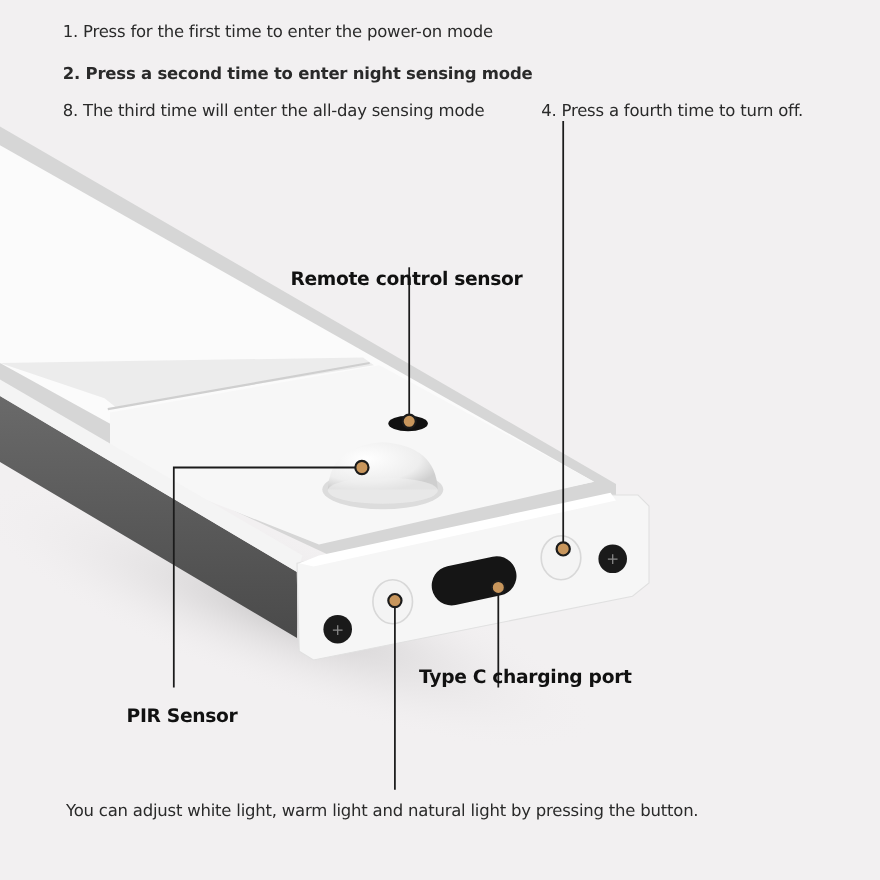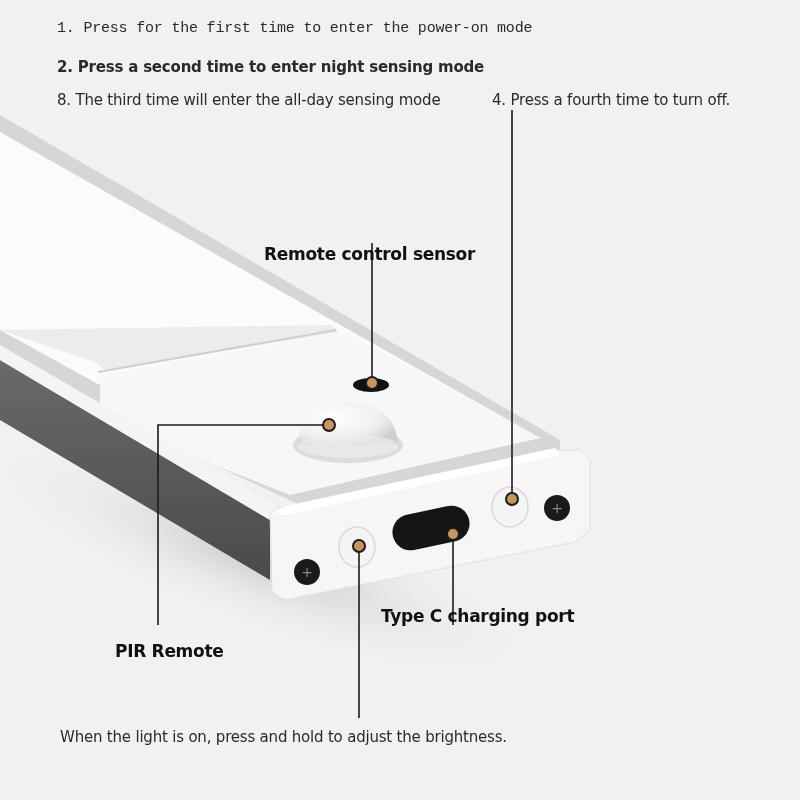--- a/index.html
+++ b/index.html
@@ -79,24 +79,24 @@
   <line class="lead" x1="359" y1="547" x2="359" y2="718"></line>
   <line class="lead" x1="453" y1="534" x2="453" y2="625"></line>
 
   <circle class="dot" cx="372" cy="383" r="6"></circle>
   <circle class="dot" cx="329" cy="425" r="6"></circle>
   <circle class="dot" cx="359" cy="546" r="6"></circle>
   <circle class="dot" cx="453" cy="534" r="6"></circle>
   <circle class="dot" cx="512" cy="499" r="6"></circle>
 </svg>
 
-<div class="step" style="left:57px;top:20px;font-family:Liberation Mono, monospace;">1. Press for the first time to enter the power-on mode</div>
+<div class="step" style="left:57px;top:20px;">1. Press for the first time to enter the power-on mode</div>
 <div class="step" style="left:57px;top:58px;font-weight:bold;">2. Press a second time to enter night sensing mode</div>
 <div class="step" style="left:57px;top:91px;">8. The third time will enter the all-day sensing mode</div>
 <div class="step" style="left:492px;top:91px;">4. Press a fourth time to turn off.</div>
 
 <div class="label" style="left:264px;top:244px;">Remote control sensor</div>
-<div class="label" style="left:115px;top:641px;">PIR Remote</div>
+<div class="label" style="left:115px;top:641px;">PIR Sensor</div>
 <div class="label" style="left:381px;top:606px;">Type C charging port</div>
 
 <div class="note">
-  <div>When the light is on, press and hold to adjust the brightness.</div>
+  <div>You can adjust white light, warm light and natural light by pressing the button.</div>
 </div>
 
 </body></html>

